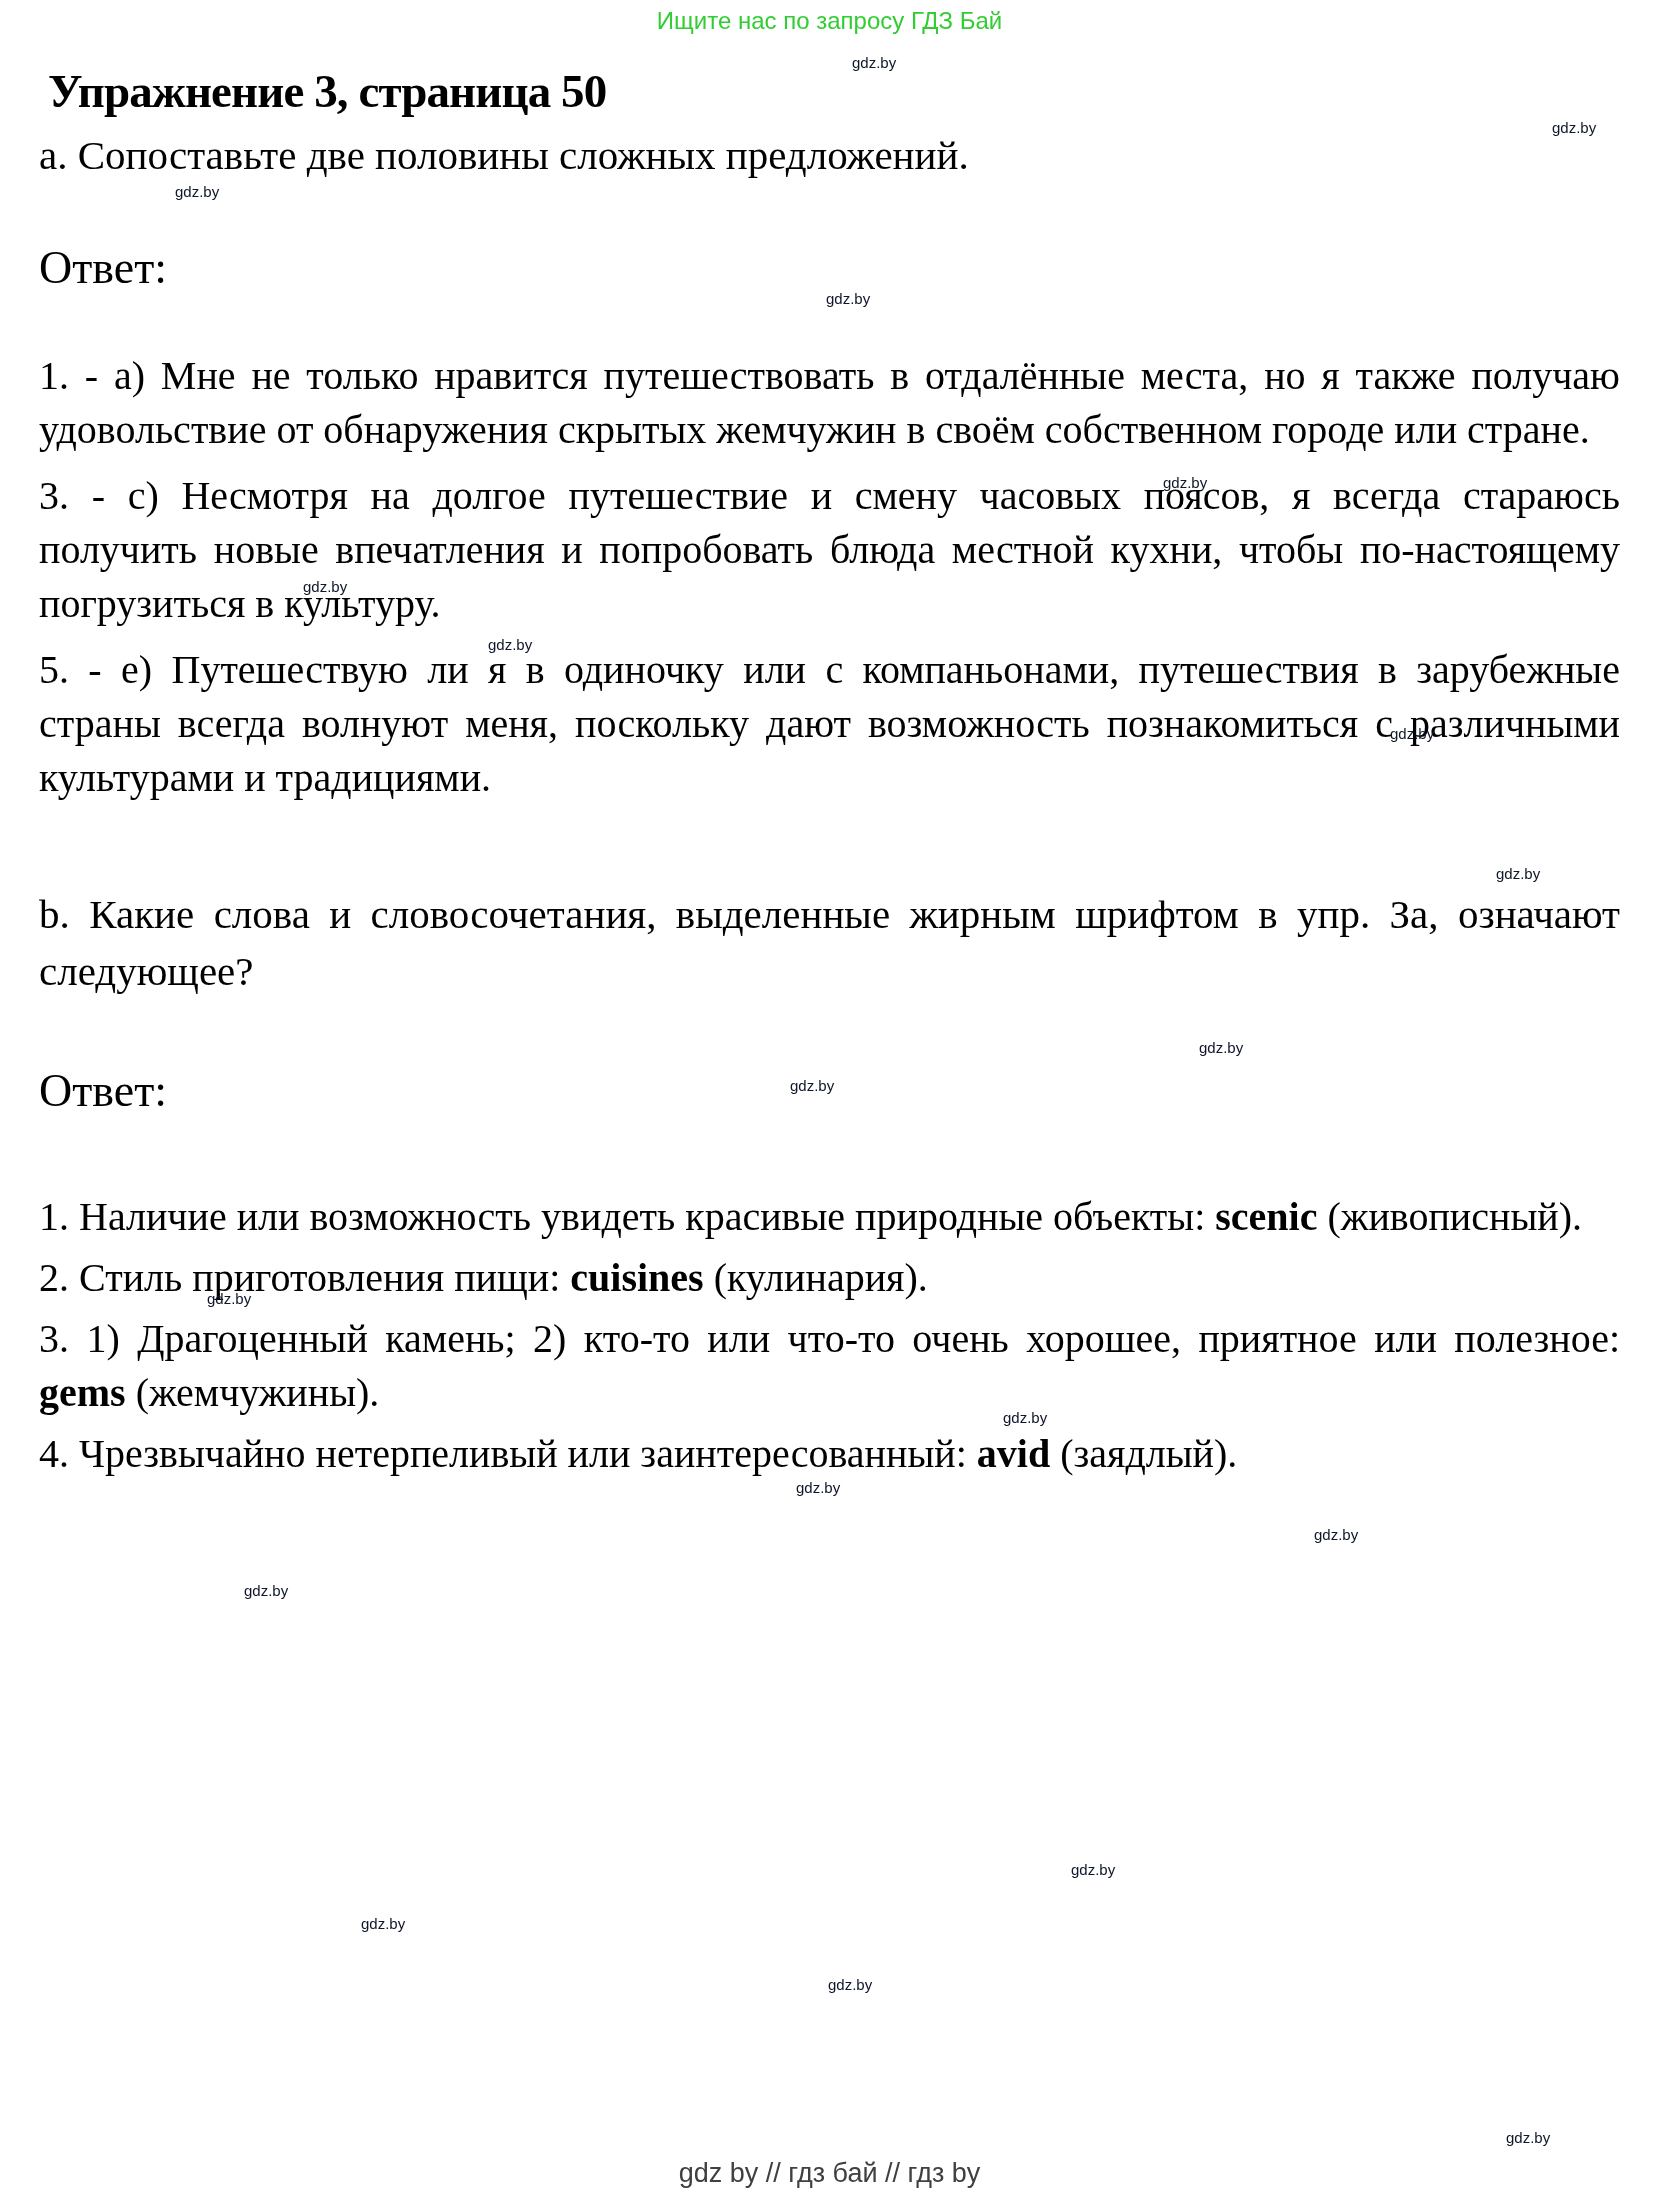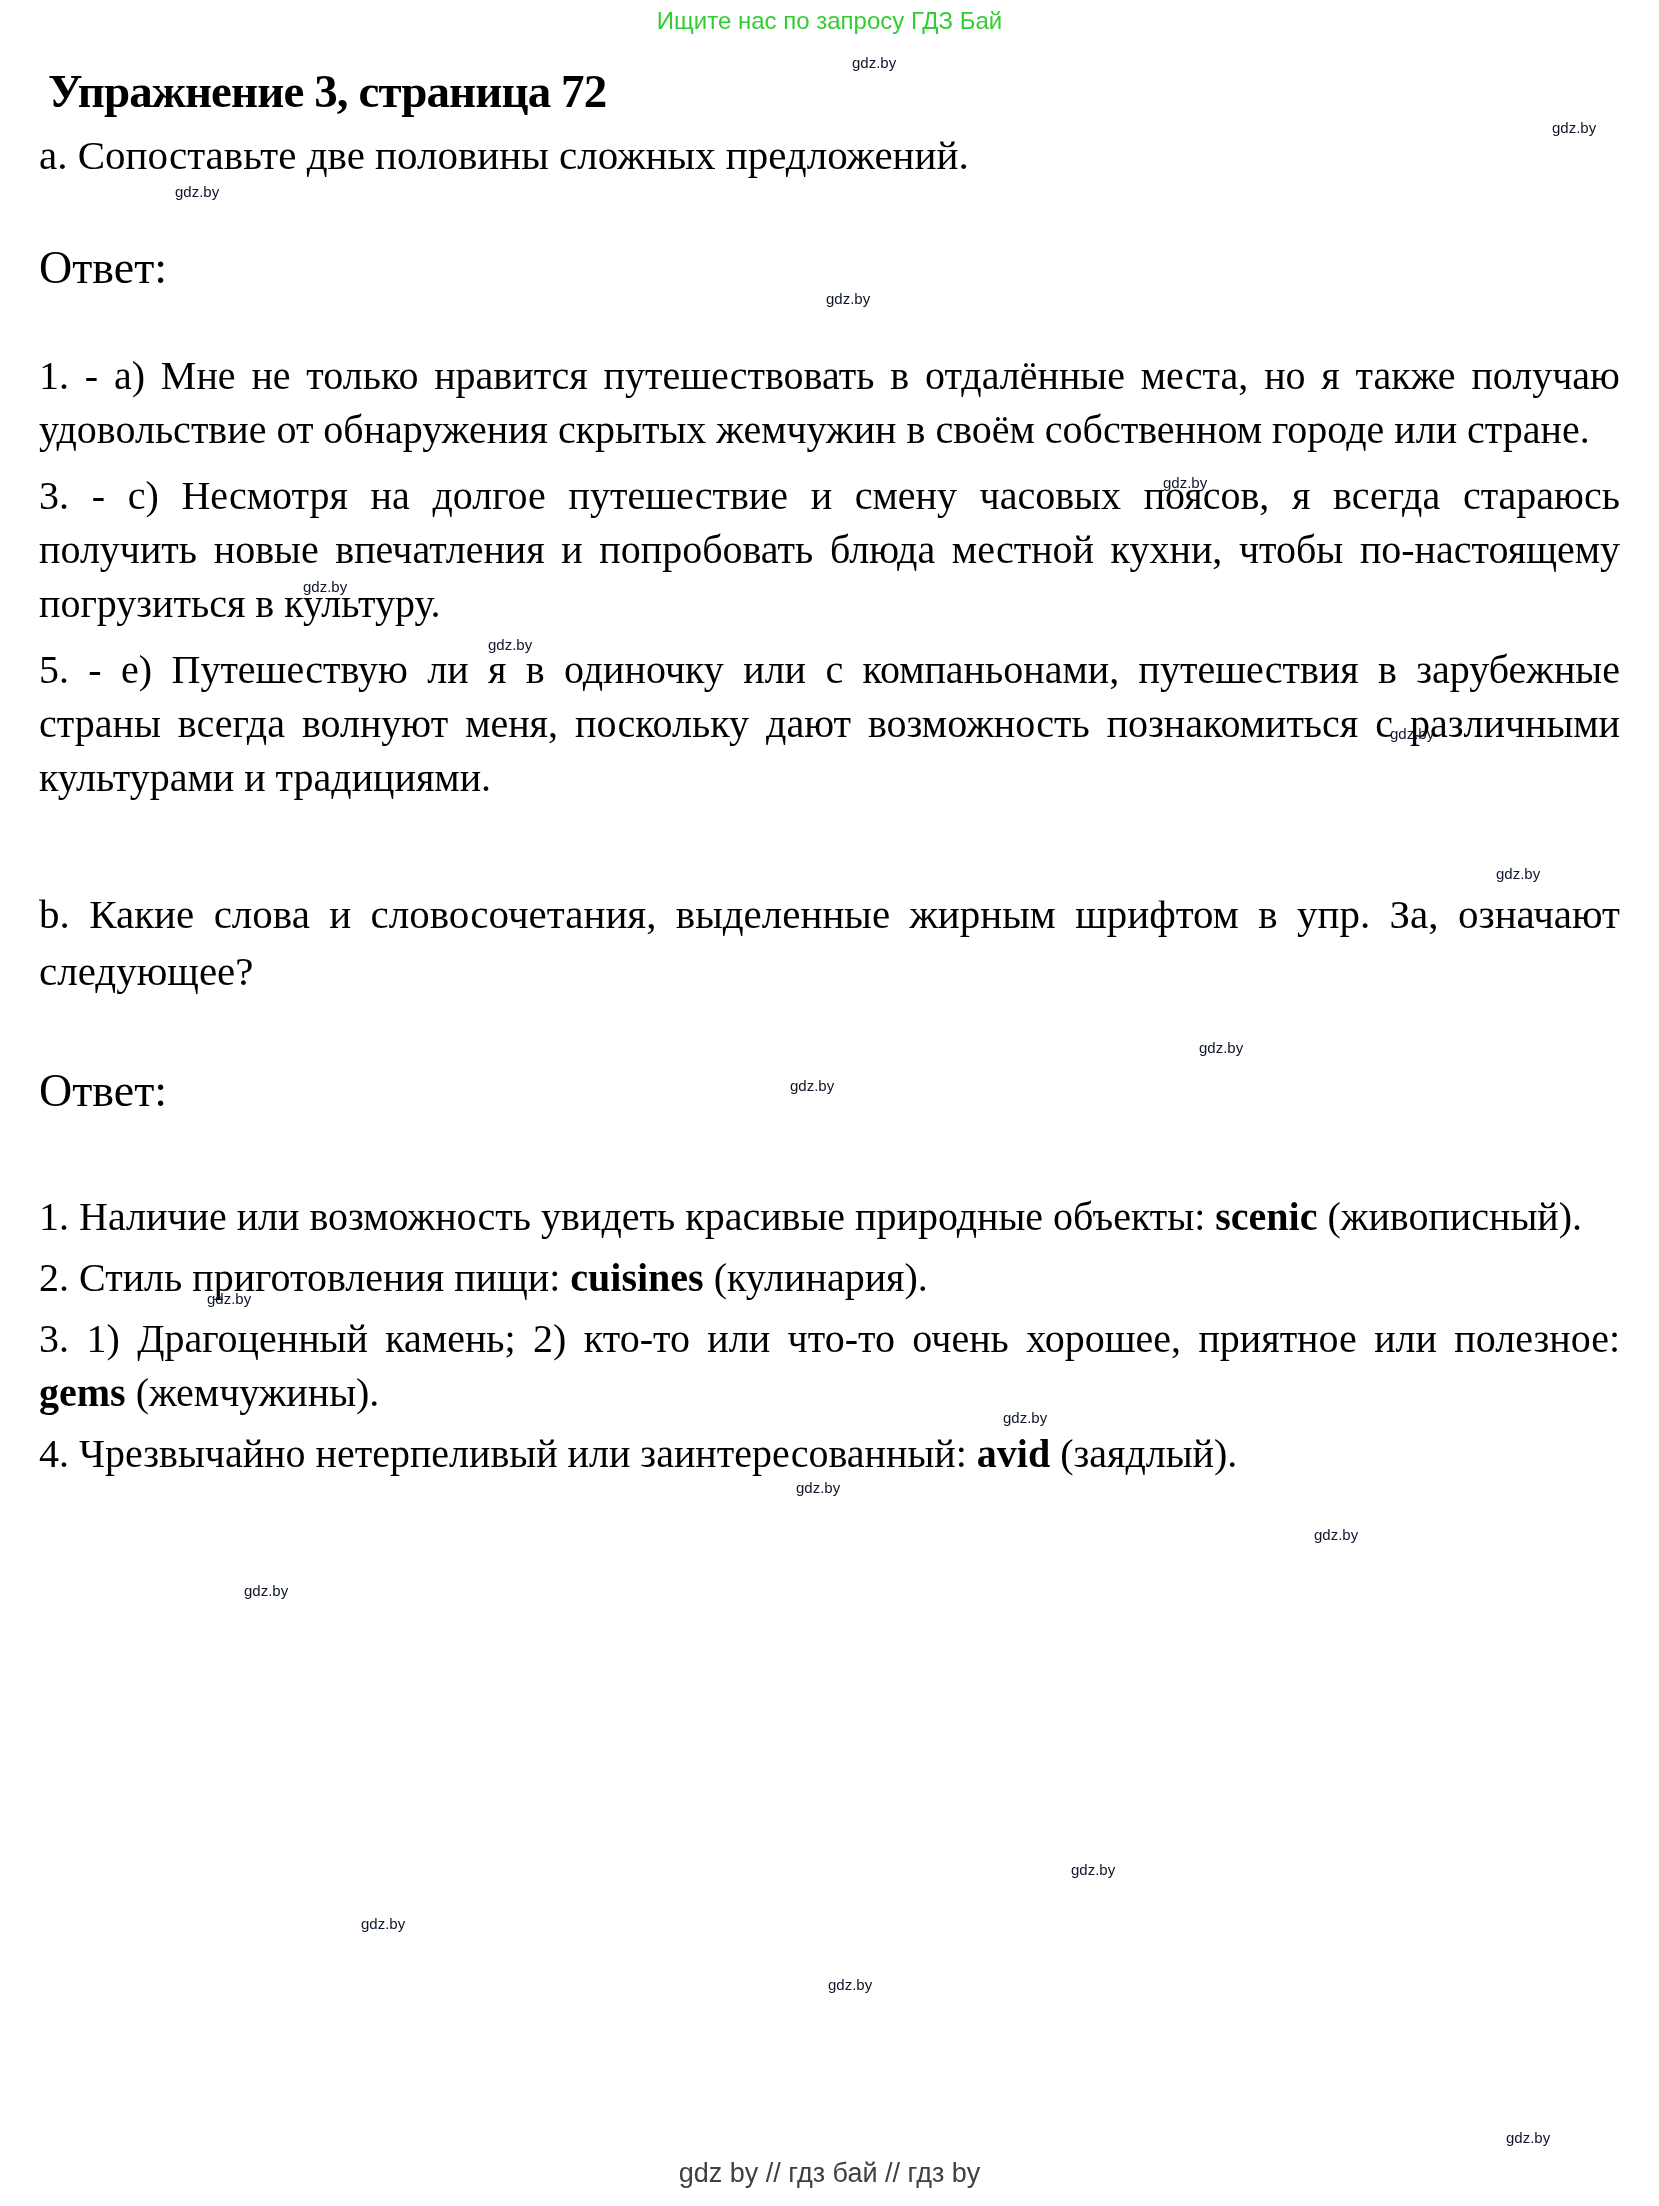--- a/index.html
+++ b/index.html
@@ -72,21 +72,21 @@
     color: #404040;
   }
 </style>
 </head>
 <body>
 
 <div class="page">
 
   <div class="promo">Ищите нас по запросу ГДЗ Бай</div>
 
-  <h1 class="title">Упражнение 3, страница 72</h1>
+  <h1 class="title">Упражнение 3, страница 50</h1>
 
   <p class="task-a">a. Сопоставьте две половины сложных предложений.</p>
 
   <p class="answer-label">Ответ:</p>
 
   <div class="answers-a">
     <p>1. - a) Мне не только нравится путешествовать в отдалённые места, но я также получаю удовольствие от обнаружения скрытых жемчужин в своём собственном городе или стране.</p>
     <p>3. - с) Несмотря на долгое путешествие и смену часовых поясов, я всегда стараюсь получить новые впечатления и попробовать блюда местной кухни, чтобы по-настоящему погрузиться в культуру.</p>
     <p>5. - е) Путешествую ли я в одиночку или с компаньонами, путешествия в зарубежные страны всегда волнуют меня, поскольку дают возможность познакомиться с различными культурами и традициями.</p>
   </div>

